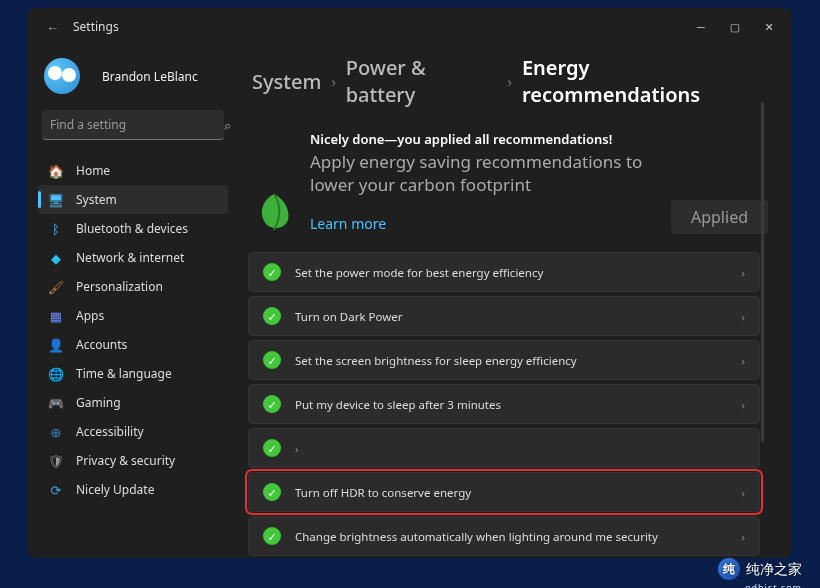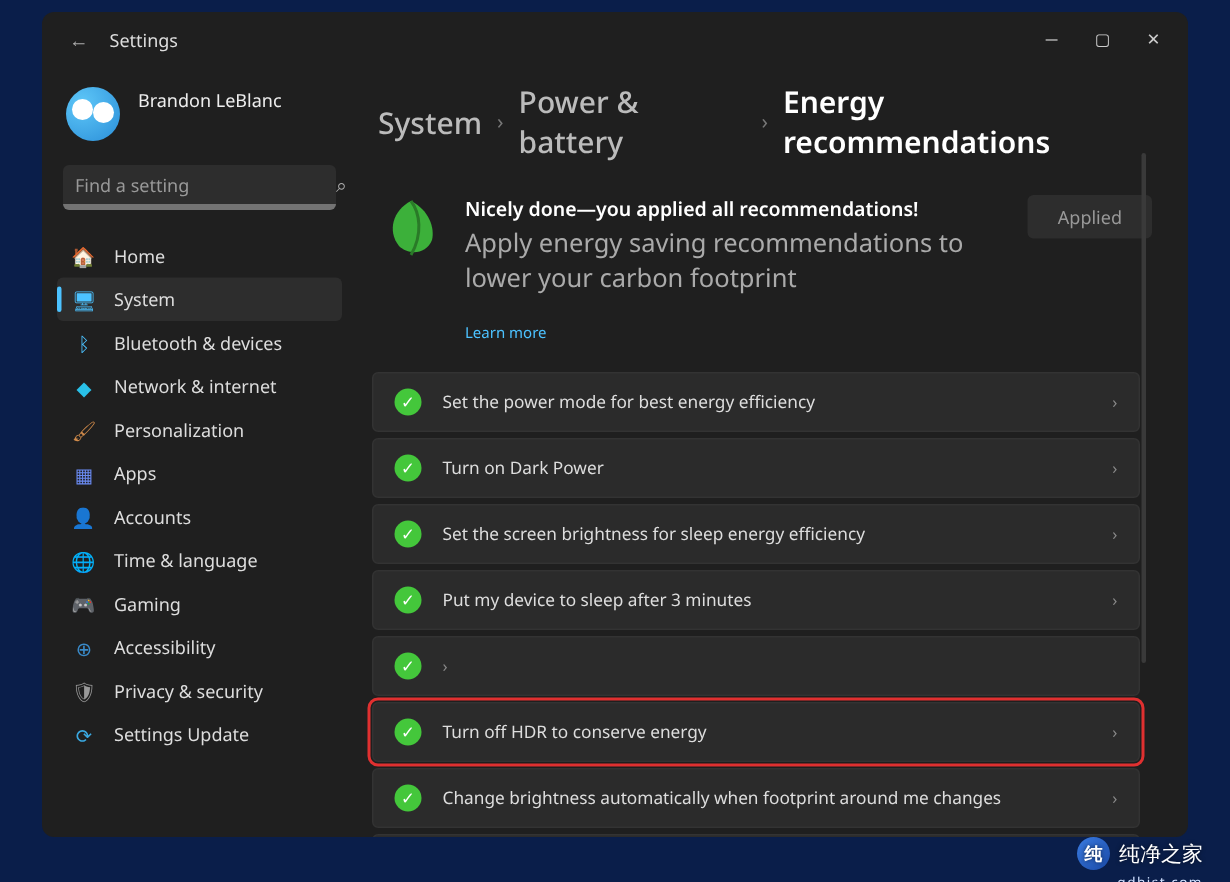--- a/index.html
+++ b/index.html
@@ -6,47 +6,47 @@
 body { background: #0a1e4a; width: 820px; height: 588px; overflow: hidden; position: relative; }
 .window { position: absolute; top: 8px; left: 28px; right: 28px; bottom: 30px; background: #1f1f1f; border-radius: 8px; display: flex; flex-direction: column; overflow: hidden; }
 .titlebar { display: flex; align-items: center; height: 36px; padding: 0 8px; }
 .titlebar-left { display: flex; align-items: center; gap: 14px; padding-left: 10px; }
 .back-btn { color: #aaa; font-size: 13px; cursor: pointer; }
 .title { color: #ddd; font-size: 12px; }
 .titlebar-right { margin-left: auto; display: flex; gap: 4px; }
 .win-btn { width: 30px; height: 28px; display: flex; align-items: center; justify-content: center; color: #ccc; font-size: 11px; cursor: pointer; }
 .content { flex: 1; display: flex; overflow: hidden; }
 .sidebar { width: 208px; padding: 8px 8px 8px 10px; display: flex; flex-direction: column; gap: 2px; }
-.user-row { display: flex; align-items: flex-start; gap: 12px; padding: 6px 6px 14px 6px; }
+.user-row { display: flex; align-items: center; gap: 22px; padding: 6px 6px 14px 6px; }
 .avatar { width: 36px; height: 36px; border-radius: 50%; background: radial-gradient(circle at 30% 30%, #5ec7f8, #2a8ed8); position: relative; overflow: hidden; }
 .avatar::before, .avatar::after { content: ""; position: absolute; background: #fff; border-radius: 50%; }
 .avatar::before { width: 14px; height: 14px; left: 4px; top: 8px; }
 .avatar::after { width: 14px; height: 14px; right: 4px; top: 10px; }
 .user-name { color: #eee; font-size: 12px; }
-.search { display: flex; align-items: center; background: #2d2d2d; border-radius: 4px; padding: 0 8px; height: 30px; margin: 0 4px 14px 4px; border-bottom: 4px solid #737373; }
+.search { display: flex; align-items: center; background: #2d2d2d; border-radius: 4px; padding: 0 8px; height: 30px; margin: 0 4px 14px 4px; border-bottom: 1px solid #737373; }
 .search input { flex: 1; background: transparent; border: none; color: #ccc; font-size: 12px; outline: none; }
 .search input::placeholder { color: #999; }
 .search-icon { color: #aaa; font-size: 13px; }
 .nav-item { display: flex; align-items: center; gap: 12px; padding: 6px 10px; border-radius: 4px; cursor: pointer; color: #ddd; font-size: 12px; }
 .nav-item.active { background: #2d2d2d; position: relative; }
 .nav-item.active::before { content: ""; position: absolute; left: 0; top: 6px; bottom: 6px; width: 3px; background: #4cc2ff; border-radius: 2px; }
 .nav-icon { width: 16px; height: 16px; display: flex; align-items: center; justify-content: center; font-size: 13px; }
 .main { flex: 1; padding: 10px 24px 0 12px; overflow-y: auto; position: relative; }
 .scrollbar-track { position: absolute; right: 28px; top: 58px; width: 3px; height: 340px; background: #3a3a3a; border-radius: 2px; }
 .breadcrumb { display: flex; align-items: center; gap: 10px; color: #fff; font-size: 20px; font-weight: 600; margin-bottom: 16px; padding-left: 4px; }
 .breadcrumb .bc-sep { color: #777; font-size: 14px; font-weight: normal; }
 .breadcrumb .bc-link { color: #bbb; font-weight: 500; cursor: pointer; }
-.hero { display: flex; align-items: flex-start; gap: 14px; padding: 6px 0 18px 4px; }
+.hero { display: flex; align-items: flex-end; gap: 14px; padding: 6px 0 18px 4px; }
 .leaf { width: 44px; height: 44px; position: relative; }
 .leaf svg { width: 44px; height: 44px; }
 .hero-text { flex: 1; }
 .hero-title { color: #fff; font-size: 13px; font-weight: 600; margin-bottom: 2px; }
 .hero-sub { color: #aaa; font-size: 17px; }
-.hero-link { color: #4cc2ff; font-size: 10px; cursor: pointer; display: inline-block; margin-top: 18px; }
-.applied-btn { background: #2d2d2d; color: #999; border: none; border-radius: 4px; padding: 6px 20px; font-size: 12px; cursor: default; }
+.hero-link { color: #4cc2ff; font-size: 14px; cursor: pointer; display: inline-block; margin-top: 18px; }
+.applied-btn { background: #2d2d2d; color: #999; border: none; border-radius: 4px; padding: 6px 20px; font-size: 16px; cursor: default; }
 .rec-list { display: flex; flex-direction: column; gap: 4px; margin-right: 8px; }
 .rec-item { display: flex; align-items: center; background: #2b2b2b; border: 1px solid #333; border-radius: 4px; padding: 10px 14px; cursor: pointer; }
 .rec-item.highlighted { outline: 2px solid #e03030; outline-offset: 1px; }
 .check-circle { width: 18px; height: 18px; border-radius: 50%; background: #44c73b; display: flex; align-items: center; justify-content: center; color: #fff; font-size: 11px; margin-right: 14px; flex-shrink: 0; }
 .rec-label { flex: 1; color: #ddd; font-size: 11.5px; }
 .chevron { color: #888; font-size: 11px; }
 .watermark { position: absolute; right: 18px; bottom: 8px; color: #fff; font-size: 14px; display: flex; align-items: center; gap: 6px; text-shadow: 0 0 3px rgba(0,0,0,.6); }
 .watermark-logo { width: 22px; height: 22px; border-radius: 50%; background: linear-gradient(135deg,#3a7be0,#1a4aa8); display:flex; align-items:center; justify-content:center; color:#fff; font-size:12px; font-weight:bold; }
 .watermark-sub { position:absolute; right:18px; bottom:-6px; font-size:9px; color:#cfe0ff; letter-spacing:1px; }
 .main::-webkit-scrollbar { width: 0; }
@@ -117,21 +117,21 @@
           <div class="nav-item">
             <span class="nav-icon" style="color:#3a8ac8">⊕</span>
             <span>Accessibility</span>
           </div>
           <div class="nav-item">
             <span class="nav-icon" style="color:#999">🛡</span>
             <span>Privacy &amp; security</span>
           </div>
           <div class="nav-item">
             <span class="nav-icon" style="color:#3aa8e0">⟳</span>
-            <span>Settings Update</span>
+            <span>Nicely Update</span>
           </div>
         </nav>
     </aside>
 
     <main class="main">
       <div class="scrollbar-track"></div>
       <div class="breadcrumb">
         <span class="bc-link">System</span>
         <span class="bc-sep">›</span>
         <span class="bc-link">Power &amp; battery</span>
@@ -179,21 +179,21 @@
             <span class="check-circle">✓</span>
             <span class="chevron">›</span>
           </div>
           <div class="rec-item highlighted">
             <span class="check-circle">✓</span>
             <span class="rec-label">Turn off HDR to conserve energy</span>
             <span class="chevron">›</span>
           </div>
           <div class="rec-item">
             <span class="check-circle">✓</span>
-            <span class="rec-label">Change brightness automatically when footprint around me changes</span>
+            <span class="rec-label">Change brightness automatically when lighting around me security</span>
             <span class="chevron">›</span>
           </div>
           <div class="rec-item">
             <span class="check-circle">✓</span>
             <span class="rec-label">Turn off my screen saver</span>
             <span class="chevron">›</span>
           </div>
         </div>
     </main>
   </div>

